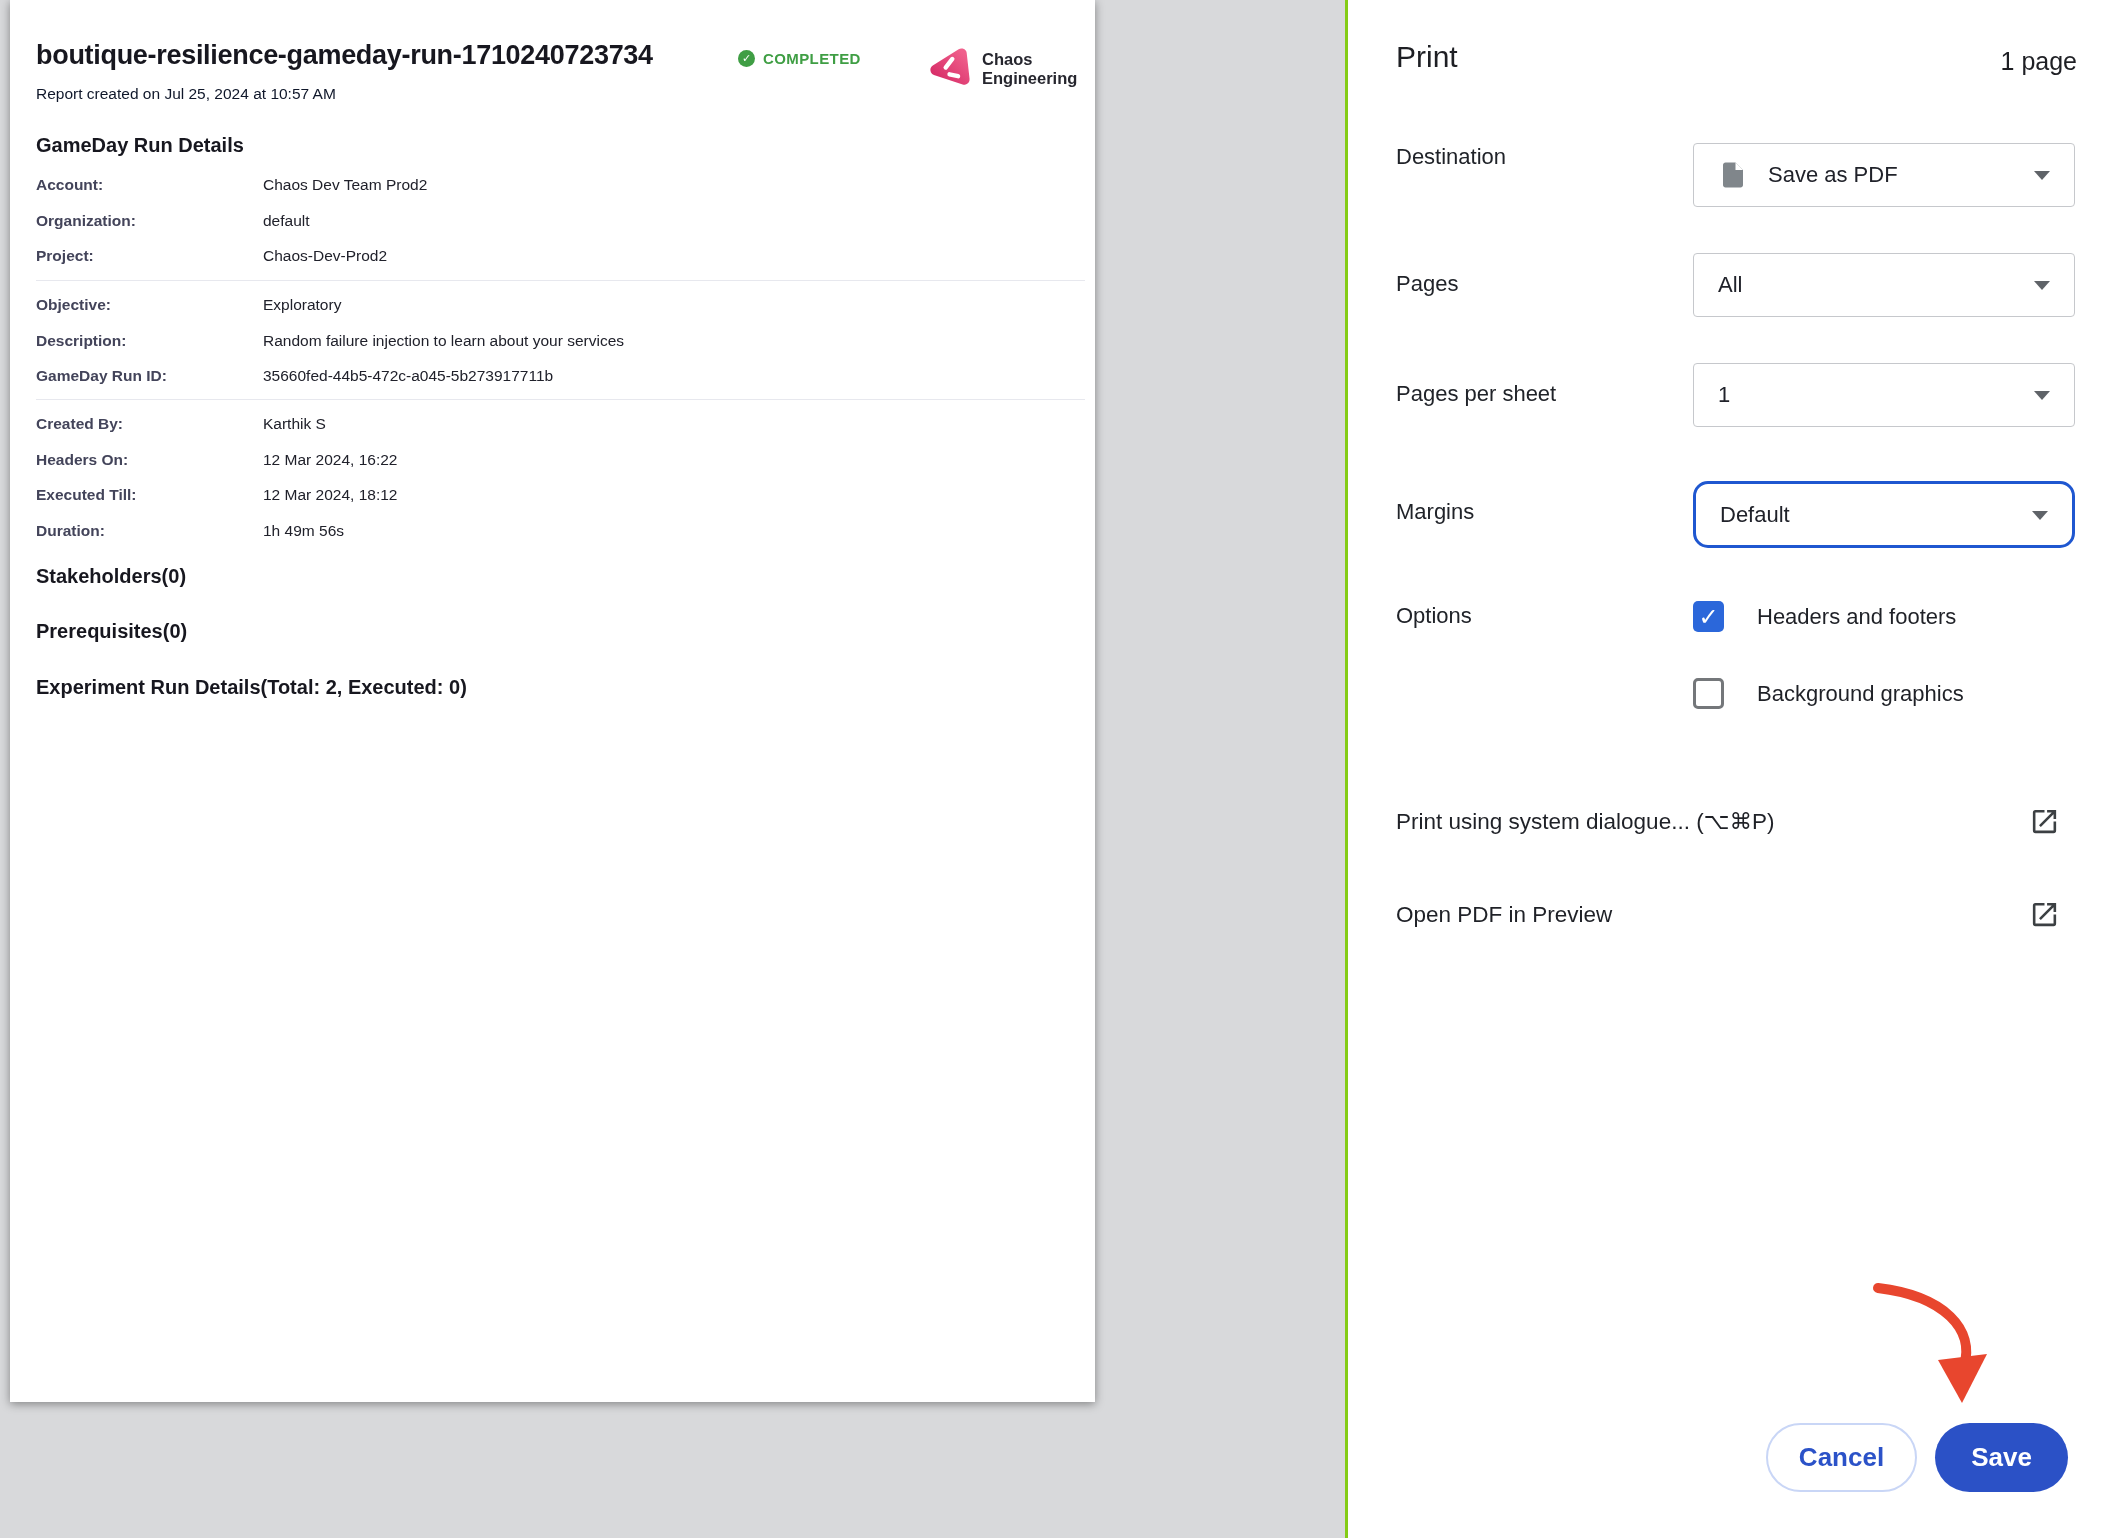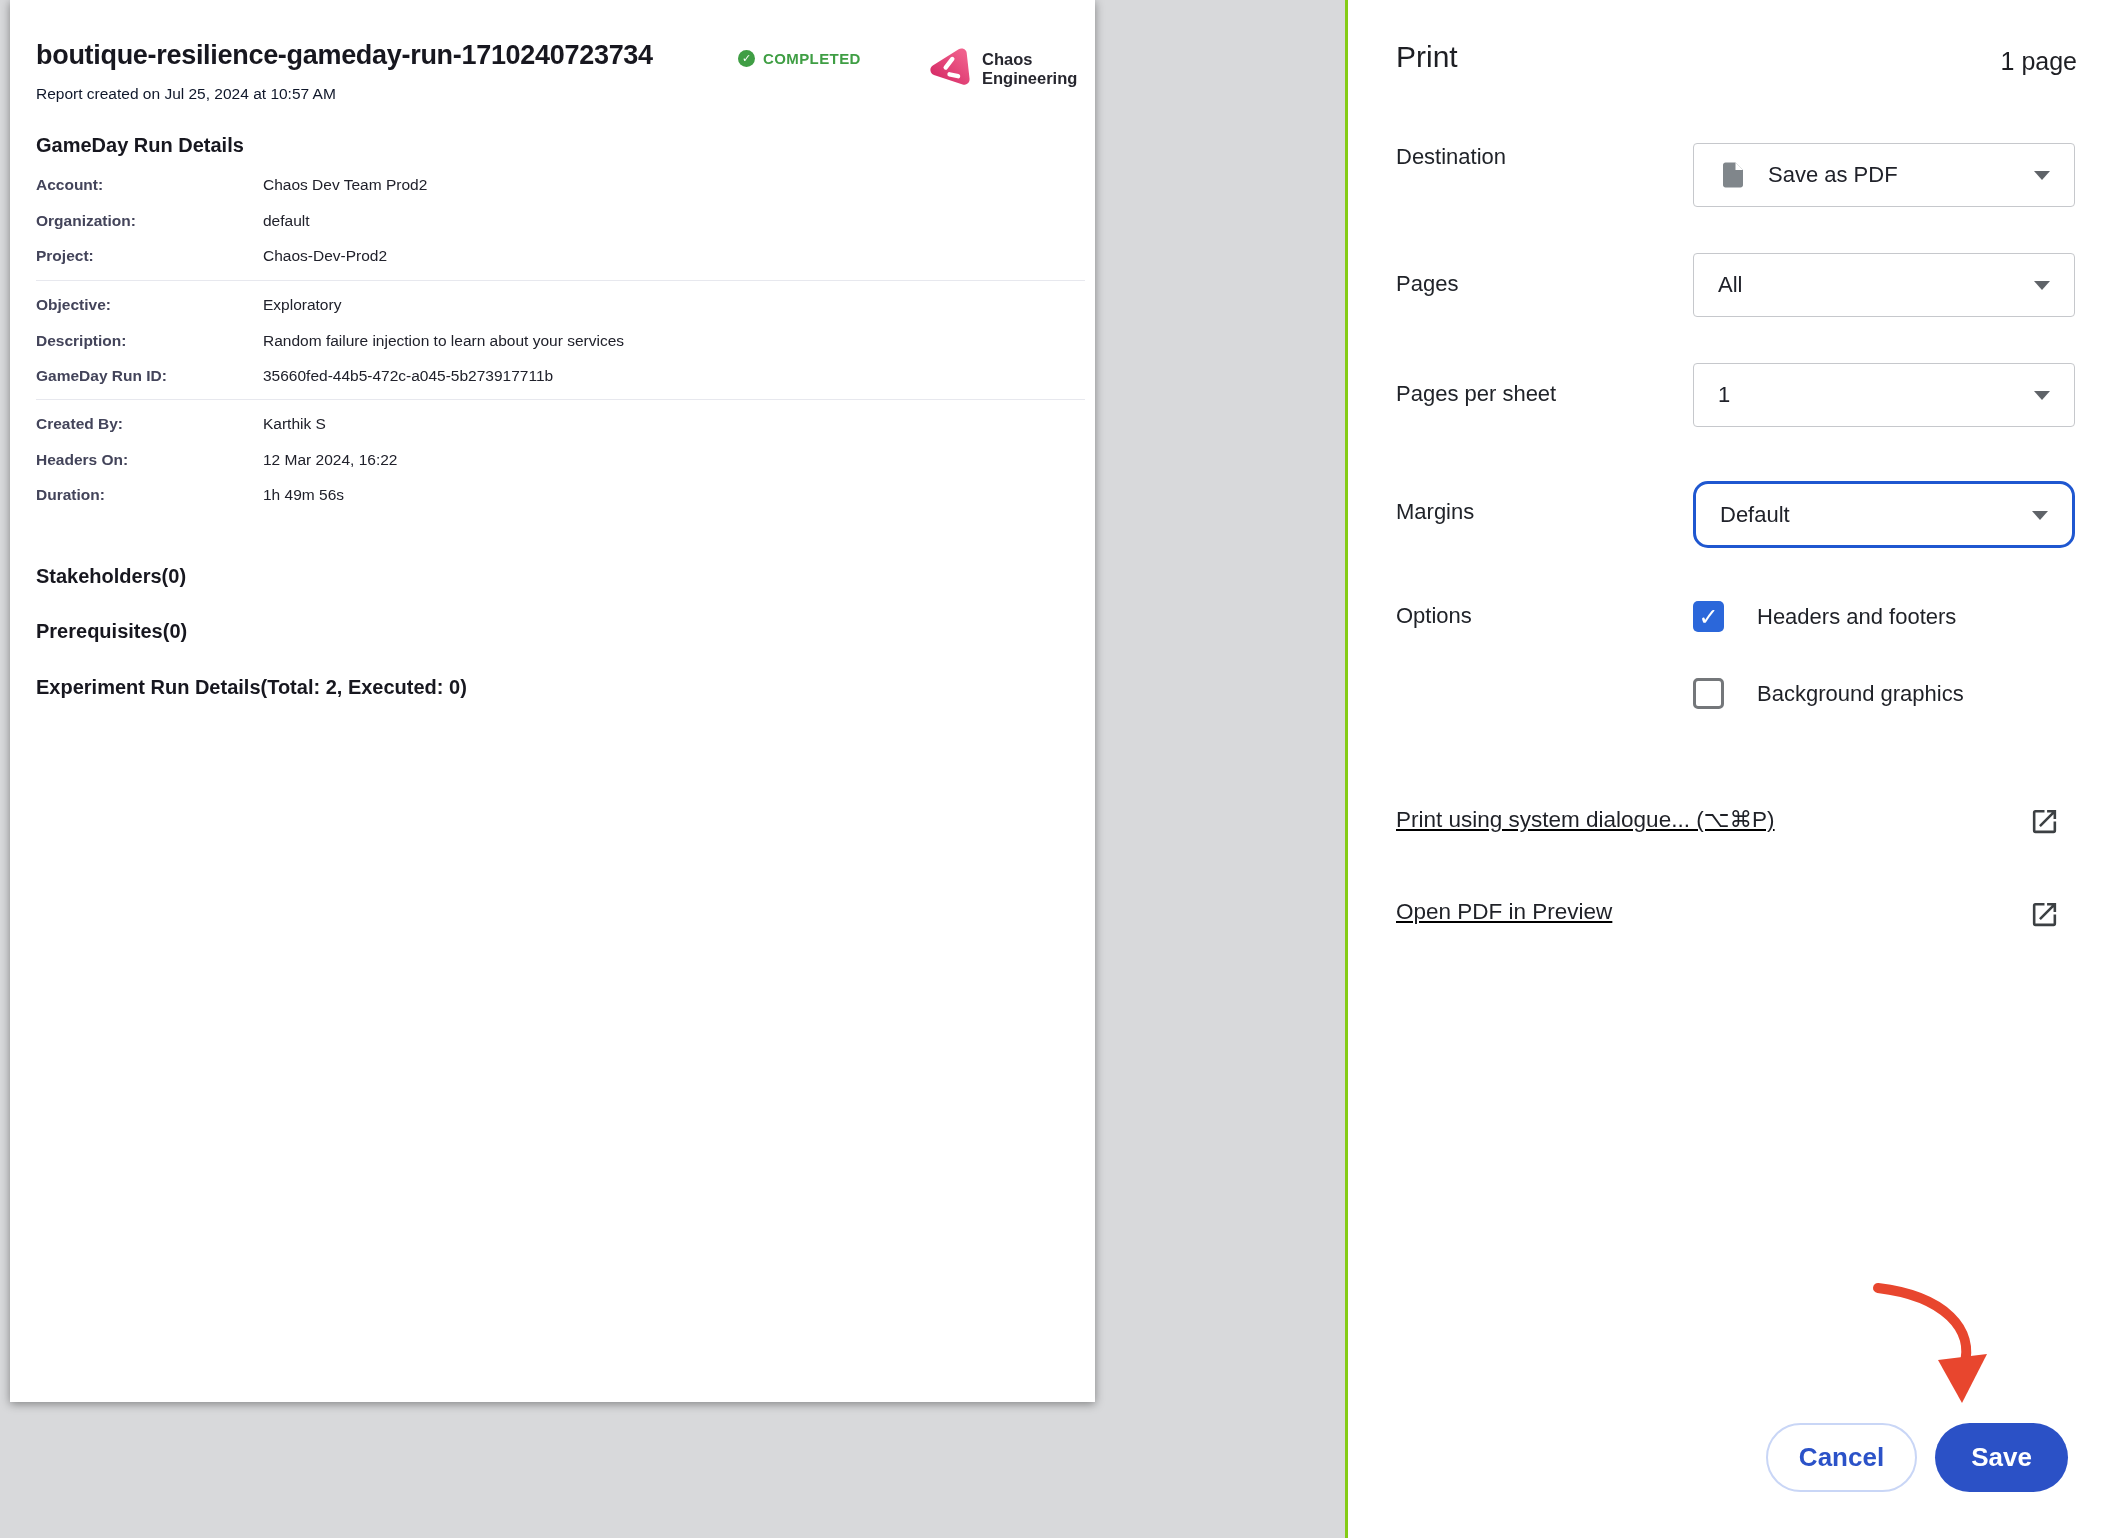--- a/index.html
+++ b/index.html
@@ -84,21 +84,21 @@
 
   .cb-row { position:absolute; left:345px; display:flex; align-items:center; gap:33px; }
   .cb {
     width:31px; height:31px; border-radius:5px; flex:none;
     display:flex; align-items:center; justify-content:center; cursor:pointer;
   }
   .cb.checked { background:#2b67da; color:#fff; font-size:24px; font-weight:700; }
   .cb.unchecked { background:#fff; border:3.5px solid #74777a; }
   .cb-label { font-size:22px; color:#1f2127; }
 
-  .link-row { position:absolute; left:48px; right:50px; display:flex; align-items:flex-start; cursor:pointer;text-decoration:underline; }
+  .link-row { position:absolute; left:48px; right:50px; display:flex; align-items:center; cursor:pointer; }
   .link-text { font-size:22.5px; color:#1f2127; flex:1; }
   .ext-icon { width:31px; height:31px; flex:none; }
 
   .btn {
     position:absolute; top:1423px; height:69px; border-radius:35px;
     display:flex; align-items:center; justify-content:center;
     font-size:26px; font-weight:700; cursor:pointer;
   }
   .btn-cancel {
     left:418px; width:151px; background:#ffffff;
@@ -180,20 +180,24 @@
     <div class="kv-group" style="top:407px">
       <div class="kv-row">
         <span class="kv-label">Created By:</span>
         <span class="kv-value">Karthik S</span>
       </div>
       <div class="kv-row">
         <span class="kv-label">Headers On:</span>
         <span class="kv-value">12 Mar 2024, 16:22</span>
       </div>
       <div class="kv-row">
+        <span class="kv-label">Executed Till:</span>
+        <span class="kv-value">12 Mar 2024, 18:12</span>
+      </div>
+      <div class="kv-row">
         <span class="kv-label">Duration:</span>
         <span class="kv-value">1h 49m 56s</span>
       </div>
     </div>
 
     <div class="sec-h" style="top:565px">Stakeholders(0)</div>
     <div class="sec-h" style="top:620px">Prerequisites(0)</div>
     <div class="sec-h" style="top:676px">Experiment Run Details(Total: 2, Executed: 0)</div>
   </div>
 </div>

